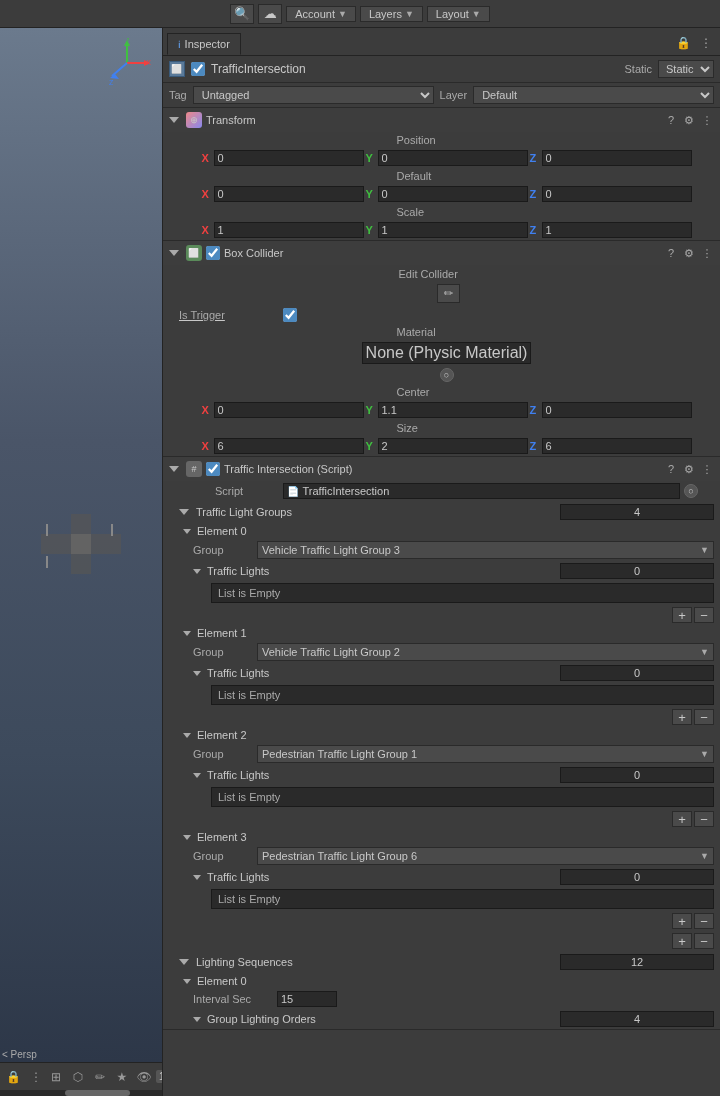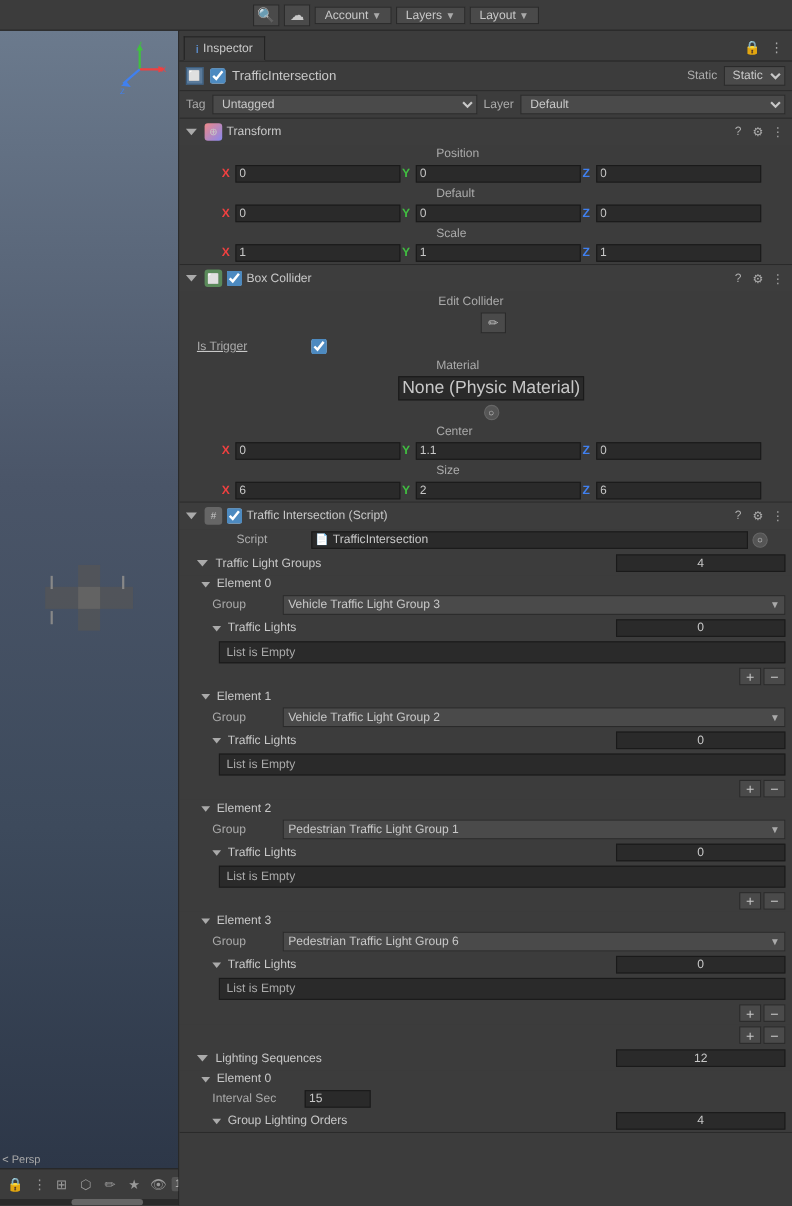--- a/index.html
+++ b/index.html
@@ -463,21 +463,21 @@
       min-width: 20px;
       text-align: center;
     }
 
     .list-empty {
       background: #2a2a2a;
       border: 1px solid #1a1a1a;
       color: #aaa;
       font-size: 11px;
       padding: 3px 6px;
-      margin: 2px 6px 2px 36px;
+      margin: 2px 6px 2px 48px;
     }
 
     .add-remove-row {
       display: flex;
       justify-content: flex-end;
       padding: 2px 6px;
       gap: 2px;
     }
     .add-btn, .remove-btn {
       background: #4a4a4a;

